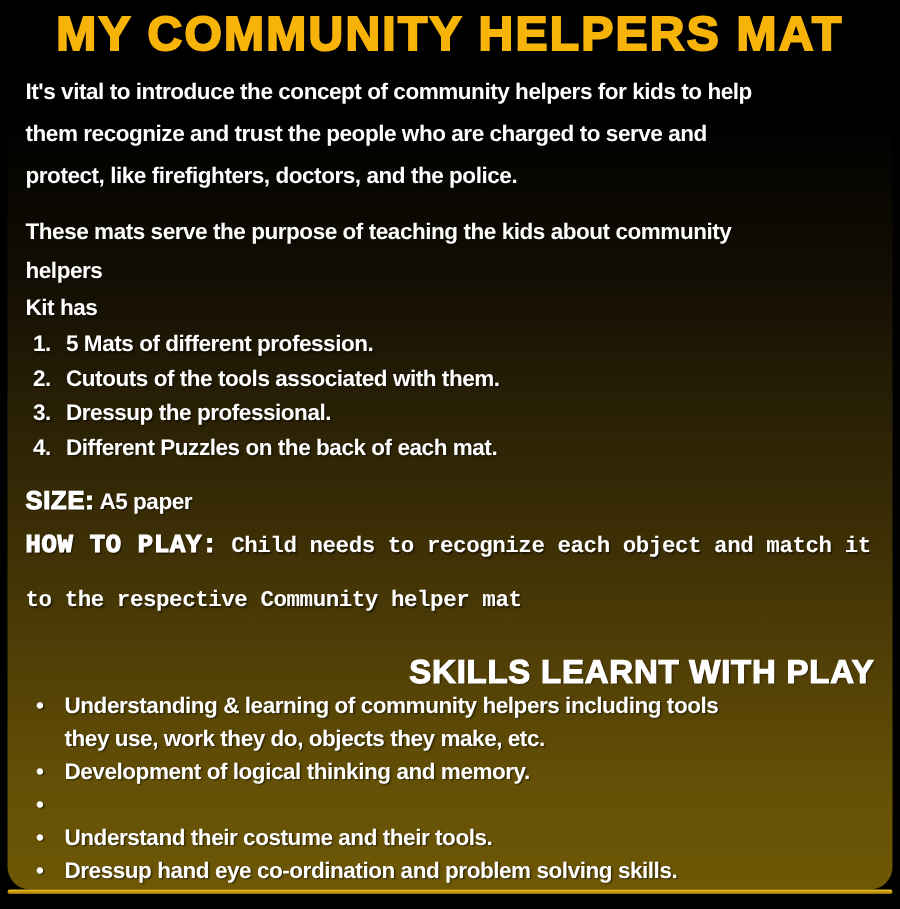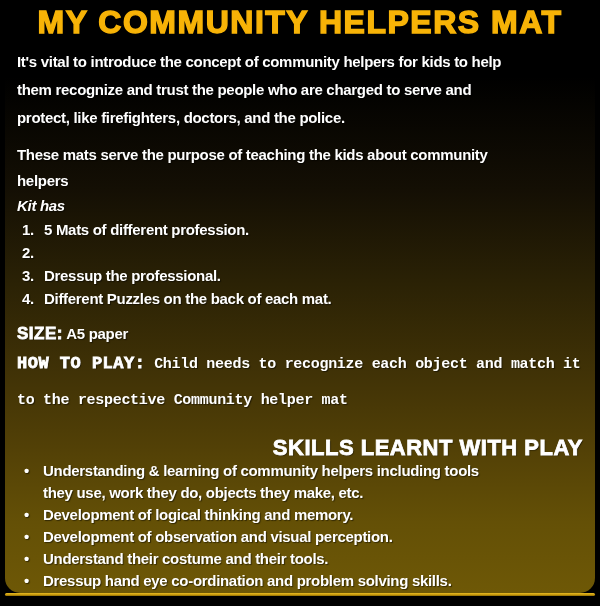--- a/index.html
+++ b/index.html
@@ -56,21 +56,21 @@
     white-space:nowrap;
   }
   .body-txt{
     font-size:15px;
     letter-spacing:-.3px;
     text-shadow:1px 1px 1px rgba(0,0,0,.5);
   }
   .preline{white-space:pre-line;}
   .intro{margin-top:6px;line-height:28px;}
   .purpose{margin-top:10px;line-height:26px;}
-  .kit-has{line-height:24px;font-style:italic;}
+  .kit-has{line-height:24px;}
   .numlist .row{display:flex;line-height:23px;}
   .numlist .num{width:27px;flex:none;padding-left:5px;}
   .size-row{margin-top:12px;line-height:24px;}
   .size-row .chunk{font-size:17px;}
   .htp-row{line-height:36px;font-family:Liberation Mono, monospace;}
   .htp-row .chunk{font-size:17px;}
   .skills-heading{margin-top:17px;line-height:24px;font-size:22px;}
   .bullets .row{display:flex;line-height:22px;}
   .bullets .dot{width:26px;flex:none;padding-left:7px;}
 </style>
@@ -90,20 +90,21 @@
 helpers</p>
     <p class="body-txt kit-has">Kit has</p>
 
     <div class="body-txt numlist">
       <div class="row">
         <span class="num">1.</span>
         <span class="txt">5 Mats of different profession.</span>
       </div>
       <div class="row">
         <span class="num">2.</span>
+        <span class="txt">Cutouts of the tools associated with them.</span>
       </div>
       <div class="row">
         <span class="num">3.</span>
         <span class="txt">Dressup the professional.</span>
       </div>
       <div class="row">
         <span class="num">4.</span>
         <span class="txt">Different Puzzles on the back of each mat.</span>
       </div>
     </div>
@@ -126,21 +127,20 @@
         <span class="dot">•</span>
         <span class="txt preline">Understanding &amp; learning of community helpers including tools
 they use, work they do, objects they make, etc.</span>
       </div>
       <div class="row">
         <span class="dot">•</span>
         <span class="txt preline">Development of logical thinking and memory.</span>
       </div>
       <div class="row">
         <span class="dot">•</span>
-        <span class="txt preline">Development of observation and visual perception.</span>
       </div>
       <div class="row">
         <span class="dot">•</span>
         <span class="txt preline">Understand their costume and their tools.</span>
       </div>
       <div class="row">
         <span class="dot">•</span>
         <span class="txt preline">Dressup hand eye co-ordination and problem solving skills.</span>
       </div>
     </div>

